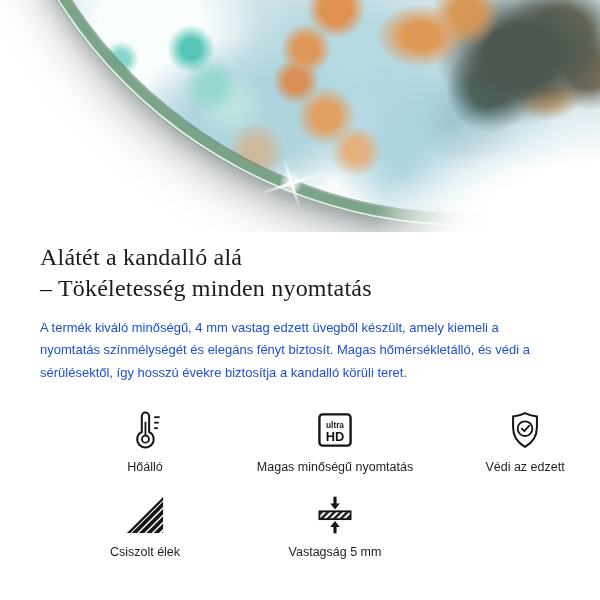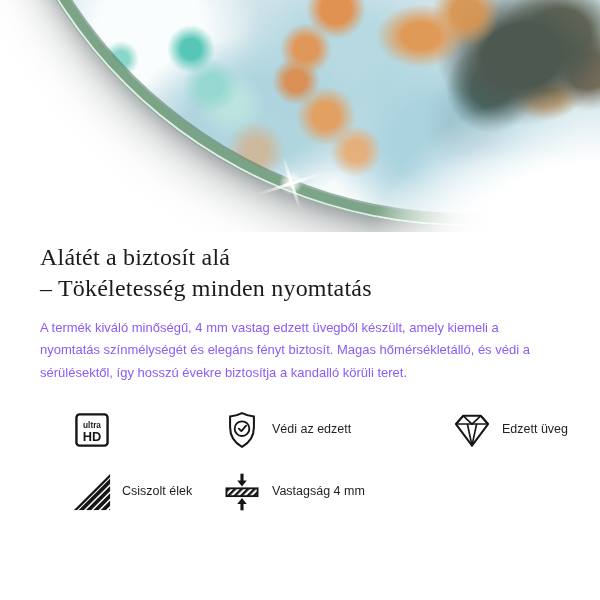--- a/index.html
+++ b/index.html
@@ -82,85 +82,88 @@
     margin:10px 0 0 0;
     font-family:"Liberation Serif","DejaVu Serif",serif;
     font-weight:400;
     font-size:24px;line-height:31px;
     letter-spacing:.2px;color:#1b1b1b;
   }
   .description{
     margin:13px 0 0 0;
     max-width:512px;
     font-size:13px;line-height:22.3px;
-    color:#8b5cf6;
+    color:#1d4ed8;
   }
   
   .features{
     margin-top:24px;
     display:grid;
     grid-template-columns:150px 230px 150px;
     justify-content:space-between;
     row-gap:18px;
     padding:0 30px;
   }
-  .feature{display:flex;flex-direction:row;align-items:center;gap:8px;}
+  .feature{display:flex;flex-direction:column;align-items:center;gap:8px;}
   .feature svg{width:44px;height:44px;display:block;}
   .feature-label{font-size:12.5px;color:#1f1f1f;text-align:center;line-height:15px;}
 </style>
 </head>
 <body>
 
 <div class="page">
 
   <div class="hero">
     <div class="glass-disc"></div>
     <div class="hero-fade"></div>
     <div class="sparkle">
         <span class="glow"></span>
       </div>
   </div>
 
   <div class="content">
     <h1>
-      <span>Alátét a biztosít alá</span><br>
+      <span>Alátét a kandalló alá</span><br>
       <span>– Tökéletesség minden nyomtatás</span>
     </h1>
 
     <p class="description">A termék kiváló minőségű, 4 mm vastag edzett üvegből készült, amely kiemeli a nyomtatás színmélységét és elegáns fényt biztosít. Magas hőmérsékletálló, és védi a sérülésektől, így hosszú évekre biztosítja a kandalló körüli teret.</p>
 
     <div class="features">
 
+      <div class="feature">
+        <svg viewBox="0 0 48 48" fill="none" stroke="#151515">
+          <path d="M20.5 9 a4 4 0 0 1 8 0 v17 a9 9 0 1 1 -8 0 z" stroke-width="2.2"></path>
+          <circle cx="24.5" cy="34" r="3.8" stroke-width="2"></circle>
+          <line x1="24.5" y1="15" x2="24.5" y2="30" stroke-width="2"></line>
+          <line x1="34" y1="10" x2="40" y2="10" stroke-width="2"></line>
+          <line x1="34" y1="16" x2="39" y2="16" stroke-width="2"></line>
+          <line x1="34" y1="22" x2="38" y2="22" stroke-width="2"></line>
+        </svg>
+        <div class="feature-label">Hőálló</div>
+      </div>
 
       <div class="feature">
         <svg viewBox="0 0 48 48">
           <rect x="7" y="7" width="34" height="34" rx="3.5" fill="none" stroke="#151515" stroke-width="2.6"></rect>
           <text x="24" y="21.5" text-anchor="middle" font-family="Liberation Sans, sans-serif" font-size="9" font-weight="bold" fill="#151515">ultra</text>
           <text x="24" y="35.5" text-anchor="middle" font-family="Liberation Sans, sans-serif" font-size="14" font-weight="bold" fill="#151515">HD</text>
         </svg>
+        <div class="feature-label">Magas minőségű nyomtatás</div>
       </div>
 
       <div class="feature">
         <svg viewBox="0 0 48 48" fill="none" stroke="#151515">
           <path d="M24 5.5 C27.5 7.3 32.5 8.6 37 9.2 L37 21 C37 31 31 38.5 24 42.5 C17 38.5 11 31 11 21 L11 9.2 C15.5 8.6 20.5 7.3 24 5.5 Z" stroke-width="2.2"></path>
           <circle cx="24" cy="22.5" r="8" stroke-width="2"></circle>
           <path d="M20.5 22.5 l2.8 2.8 l5.2 -6" stroke-width="2" stroke-linecap="round" stroke-linejoin="round"></path>
         </svg>
         <div class="feature-label">Védi az edzett</div>
       </div>
 
-      <div class="feature">
-        <svg viewBox="0 0 48 48" fill="none" stroke="#151515" stroke-linejoin="round">
-          <path d="M14.5 8.5 H33.5 L41.5 17.5 L24 41 L6.5 17.5 Z" stroke-width="2.2"></path>
-          <path d="M6.5 17.5 H41.5" stroke-width="1.8"></path>
-          <path d="M6.5 17.5 L14.5 8.5 L24 17.5 L33.5 8.5 L41.5 17.5" stroke-width="1.8"></path>
-          <path d="M19 17.5 L24 41 L29 17.5" stroke-width="1.8"></path>
-        </svg>
-        <div class="feature-label">Edzett üveg</div>
-      </div>
 
       <div class="feature">
         <svg viewBox="0 0 48 48">
           <defs>
               <clipPath id="tri">
                 <path d="M4 44 L44 4 L44 44 Z"></path>
               </clipPath>
             </defs>
           <g clip-path="url(#tri)" stroke="#151515">
             <line x1="2" y1="46" x2="46" y2="2" stroke-width="5"></line>
@@ -180,18 +183,18 @@
             <pattern id="hatch" width="5" height="5" patternUnits="userSpaceOnUse" patternTransform="rotate(45 0 0)">
               <rect x="0" y="0" width="2.6" height="5" fill="#151515"></rect>
             </pattern>
           </defs>
           <rect x="7" y="20" width="34" height="8.5" fill="url(#hatch)" stroke="#151515" stroke-width="2"></rect>
           <line x1="24" y1="4" x2="24" y2="12.5" stroke="#151515" stroke-width="3.4"></line>
           <path d="M18.8 11.5 L29.2 11.5 L24 18 Z" fill="#151515"></path>
           <line x1="24" y1="44" x2="24" y2="36" stroke="#151515" stroke-width="3.4"></line>
           <path d="M18.8 37 L29.2 37 L24 30.5 Z" fill="#151515"></path>
         </svg>
-        <div class="feature-label">Vastagság 4 mm</div>
+        <div class="feature-label">Vastagság 5 mm</div>
       </div>
 
     </div>
   </div>
 </div>
 
 </body></html>

